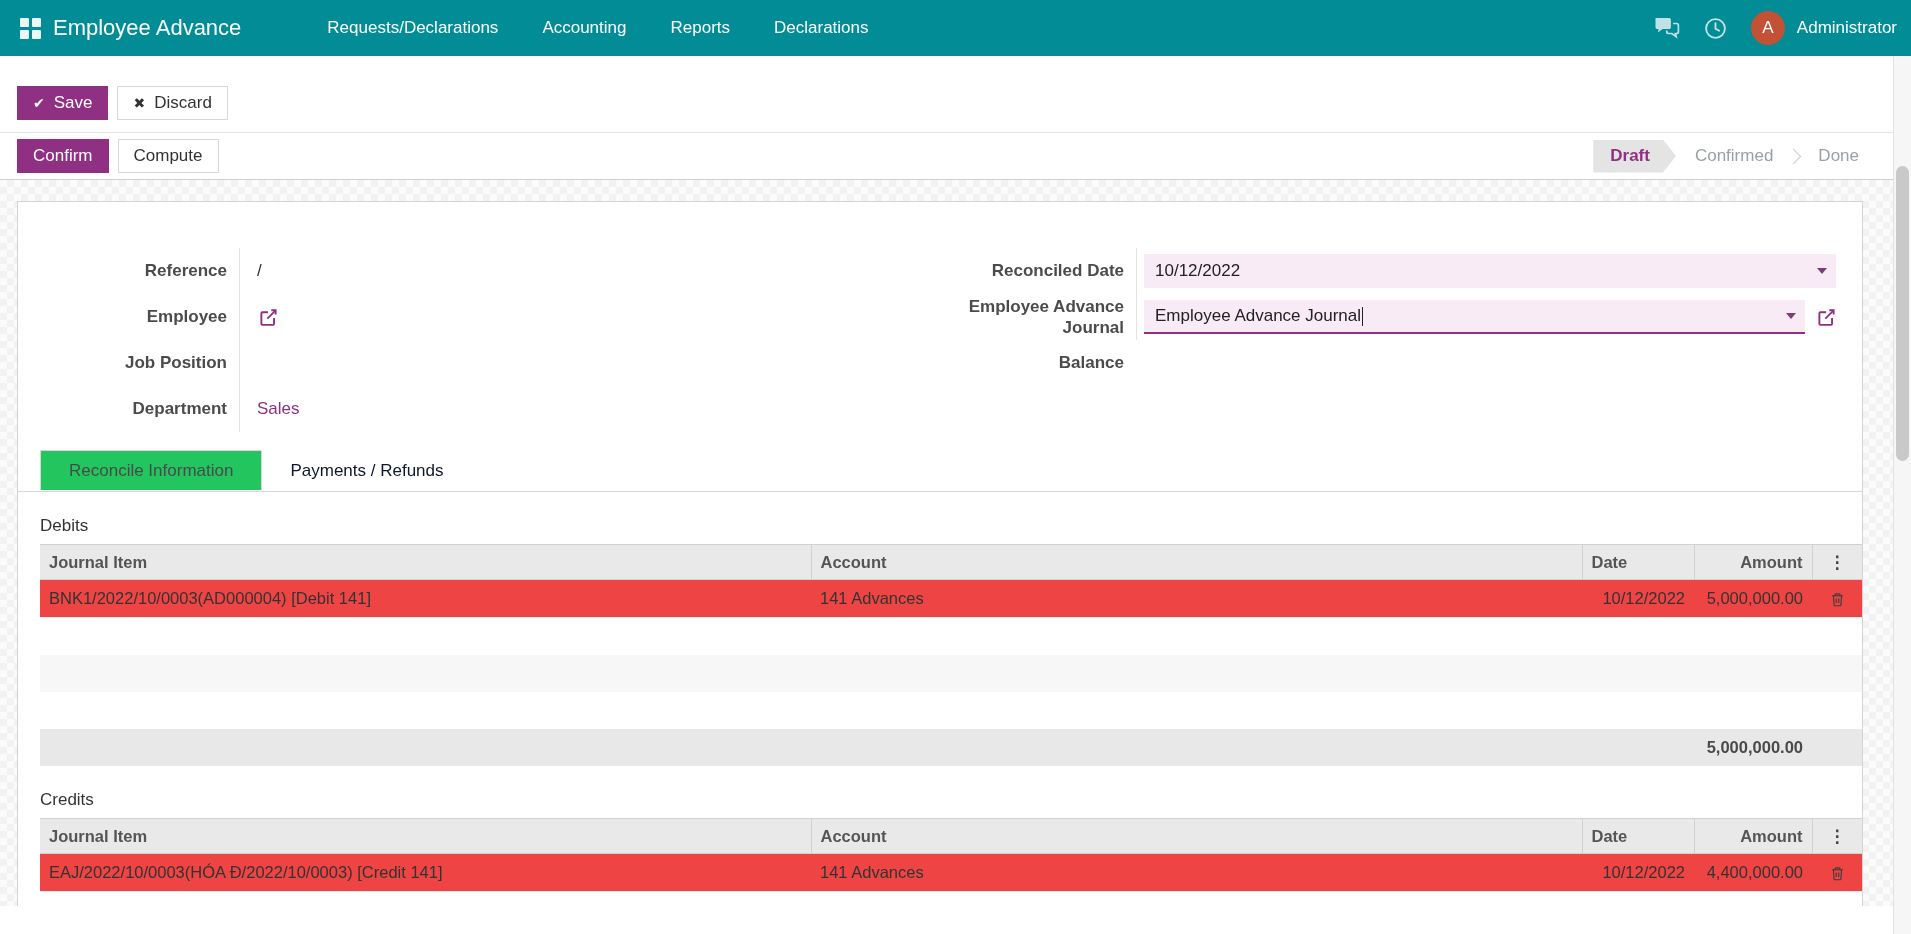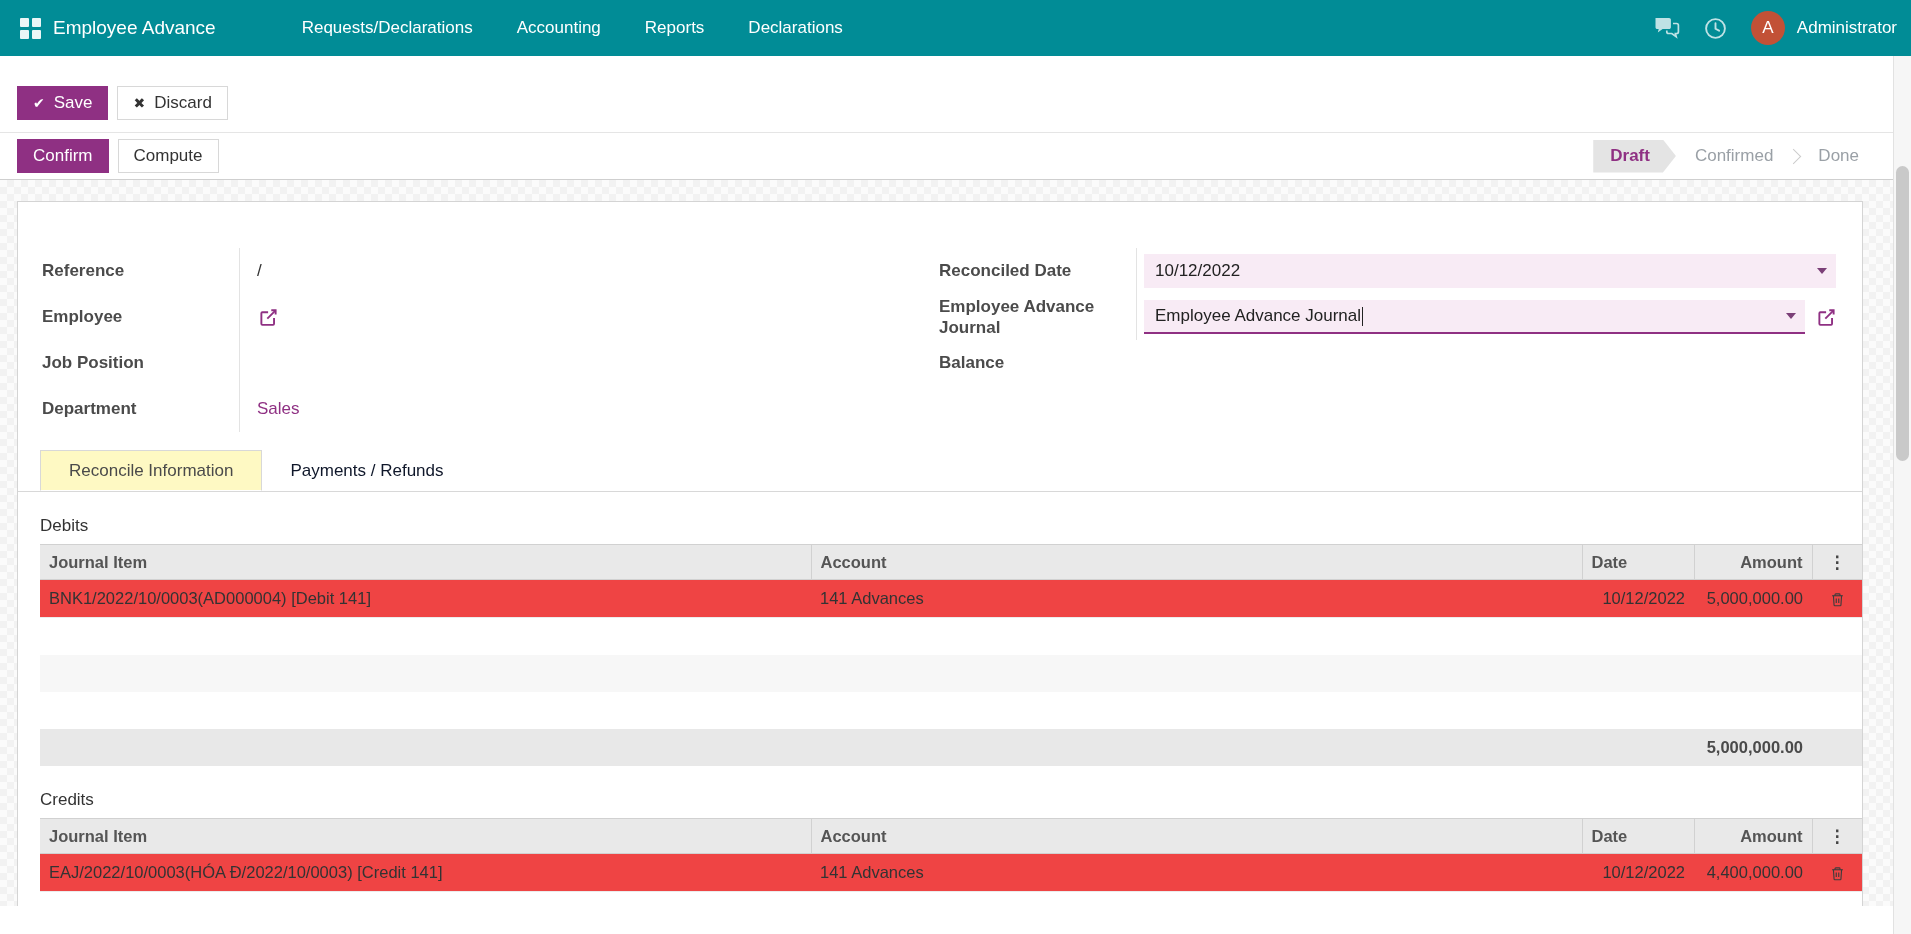--- a/index.html
+++ b/index.html
@@ -15,21 +15,21 @@
   
   .topbar {
     height: 56px; background: #018c96; color: #fff;
     display: flex; align-items: center; padding: 0 14px;
   }
   .apps-icon {
     display: grid; grid-template-columns: 9px 9px; grid-auto-rows: 9px; gap: 3px;
     margin: 0 12px 0 6px; cursor: pointer;
   }
   .apps-icon i { background: rgba(255,255,255,.92); border-radius: 1px; }
-  .app-title { font-size: 19px; margin-right: 86px; white-space: nowrap; cursor: pointer; }
+  .app-title { font-size: 22px; margin-right: 86px; white-space: nowrap; cursor: pointer; }
   .top-menus { display: flex; gap: 44px; font-size: 17px; }
   .top-menus span { cursor: pointer; }
   .topbar-right { margin-left: auto; display: flex; align-items: center; gap: 24px; }
   .tb-icon { display: flex; cursor: pointer; }
   .avatar {
     width: 34px; height: 34px; border-radius: 50%; background: #c25136;
     display: flex; align-items: center; justify-content: center; font-size: 17px;
     cursor: pointer;
   }
   .user-name { font-size: 17px; margin-left: -12px; cursor: pointer; }
@@ -74,21 +74,21 @@
     height: 726px;
     background: repeating-conic-gradient(#f2f2f2 0% 25%, #fbfbfb 0% 50%);
     background-size: 14px 14px;
     padding: 21px 48px 0 17px;
   }
   .sheet {
     background: #fff; border: 1px solid #d4d4d4; border-bottom: none;
     height: 100%; padding-top: 46px; overflow: hidden;
   }
 
-  .form-grid { display: grid; grid-template-columns: 1fr 1fr; padding: 0 26px 0 24px; margin-bottom: 18px; }
+  .form-grid { display: grid; grid-template-columns: 1fr 1fr; padding: 0 26px 0 24px; margin-bottom: 18px; text-align: right; }
   .frow { display: grid; grid-template-columns: 197px 1fr; min-height: 46px; align-items: center; }
   .flabel { font-size: 17px; font-weight: bold; color: #4b4b4b; padding-right: 12px; line-height: 1.25; }
   .fvalue { border-left: 1px solid #e3e3e3; align-self: stretch; display: flex; align-items: center; padding: 5px 0 5px 7px; }
   .static-val { font-size: 17px; padding-left: 10px; }
   .link-val { color: #8f3083; cursor: pointer; }
   .m2o-field {
     flex: 1; height: 34px; background: #f8ebf5; position: relative;
     display: flex; align-items: center; padding: 0 26px 0 11px;
     font-size: 17px; color: #222; cursor: text; min-width: 0;
   }
@@ -97,21 +97,21 @@
     width: 0; height: 0; border-left: 5px solid transparent; border-right: 5px solid transparent;
     border-top: 6px solid #7b3f77; cursor: pointer;
   }
   .m2o-field.focused { border-bottom: 2px solid #8f3083; }
   .text-caret { display: inline-block; width: 1px; height: 19px; background: #222; margin-left: 1px; }
   .ext-link { margin-left: 12px; display: flex; cursor: pointer; flex: 0 0 auto; }
 
   
   .tabbar { border-bottom: 1px solid #d8d8d8; display: flex; padding-left: 22px; }
   .tab { font-size: 17px; height: 41px; display: flex; align-items: center; padding: 0 28px; cursor: pointer; }
-  .tab.active { border: 1px solid #d8d8d8; border-bottom: 1px solid #fff; margin-bottom: -1px; color: #4a4a4a; background: #fef9c3; }
+  .tab.active { border: 1px solid #d8d8d8; border-bottom: 1px solid #fff; margin-bottom: -1px; color: #4a4a4a; background: #22c55e; }
   .tab.inactive { color: #0f172a; }
 
   
   .section-title { font-size: 17px; font-weight: normal; color: #333; margin: 24px 0 8px 22px; }
   table.o-list { width: calc(100% - 22px); margin-left: 22px; border-collapse: collapse; table-layout: fixed; font-size: 16.5px; }
   col.c-date { width: 112px; } col.c-amount { width: 118px; } col.c-actions { width: 50px; }
   table.o-list th {
     background: #e9e9e9; border-top: 1px solid #d1d1d1; border-bottom: 1px solid #d1d1d1;
     height: 35px; font-weight: bold; color: #555; text-align: left; padding: 0 9px; cursor: pointer;
   }

